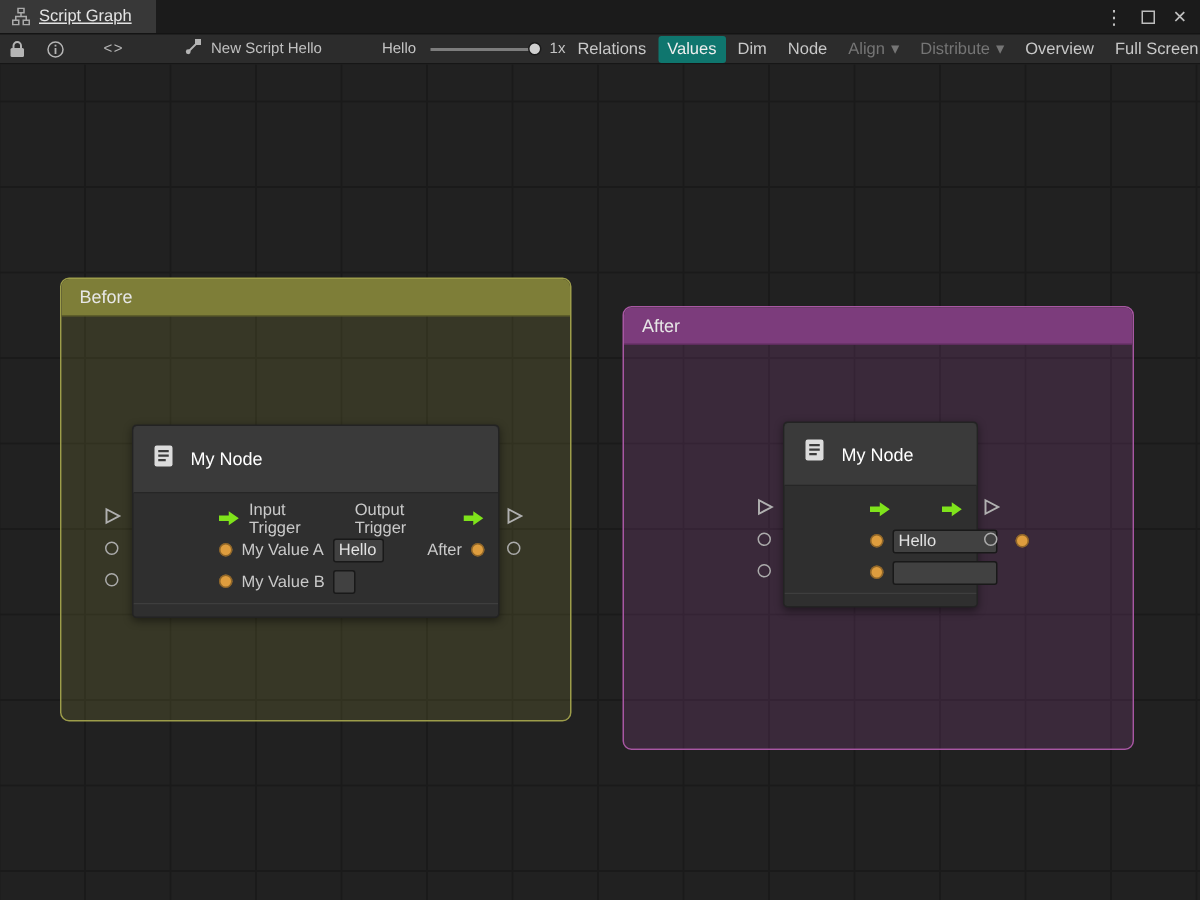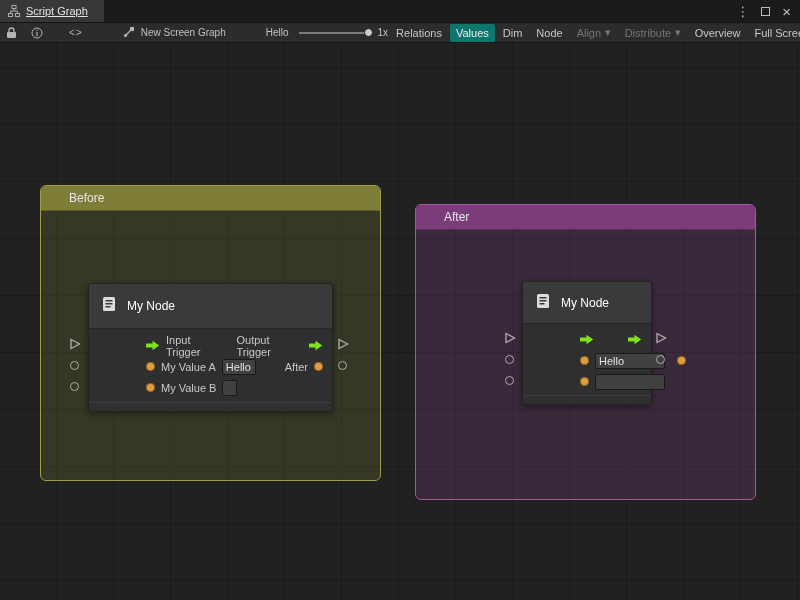--- a/index.html
+++ b/index.html
@@ -37,21 +37,21 @@
   
   .canvas { position:absolute; top:43px; left:0; width:800px; height:557px; background-color:#212121;
             background-image:linear-gradient(#1a1a1a 1px, transparent 1px),
                              linear-gradient(90deg, #1a1a1a 1px, transparent 1px);
             background-size:57px 57px; background-position:-1px 24px; }
 
   
   .group { position:absolute; width:341px; height:296px; border-radius:6px; border:1px solid; overflow:hidden; }
   .group-before { left:40px; top:142px; border-color:#9d9d4a; }
   .group-after  { left:415px; top:142px; border-color:#a857a3;margin-top:19px; }
-  .group-header { height:25px; display:flex; align-items:center; padding:0 28px; font-size:12px; color:#e6e6e6;
+  .group-header { height:25px; display:flex; align-items:center; padding:0 12px; font-size:12px; color:#e6e6e6;
                   border-bottom:1px solid rgba(0,0,0,0.25); }
   .group-before .group-header { background:#7e7e38; }
   .group-after  .group-header { background:#7c3c7c; }
   .group-body { height:271px; }
   .group-before .group-body { background:rgba(145,145,60,0.20); }
   .group-after  .group-body { background:rgba(160,75,160,0.20); }
 
   
   .node { position:absolute; background:#2f2f2f; border:1px solid #232323; border-radius:3px;
           box-shadow:0 2px 6px rgba(0,0,0,0.45); }
@@ -119,21 +119,21 @@
   </span>
   <span class="tb-code">&lt;&gt;</span>
   <span class="tb-graph">
     <span>
       <svg width="12" height="12" viewBox="0 0 12 12">
           <path d="M2 10 L8 4" stroke="#b5b5b5" stroke-width="1.2"></path>
           <rect x="7" y="1" width="4" height="4" fill="#b5b5b5"></rect>
           <circle cx="2.5" cy="9.5" r="1.6" fill="#b5b5b5"></circle>
         </svg>
     </span>
-    <span>New Screen Graph</span>
+    <span>New Script Hello</span>
   </span>
   <span class="tb-zoom-label">Hello</span>
   <span class="tb-slider">
     <span class="track"></span>
     <span class="knob"></span>
   </span>
   <span class="tb-zoom-value">1x</span>
 
   <span class="tb-btn">Relations</span>
   <span class="tb-btn active">Values</span>

